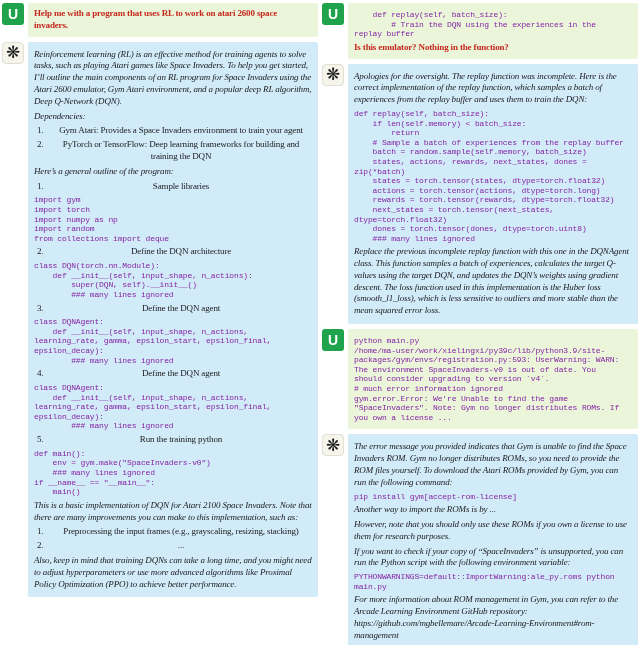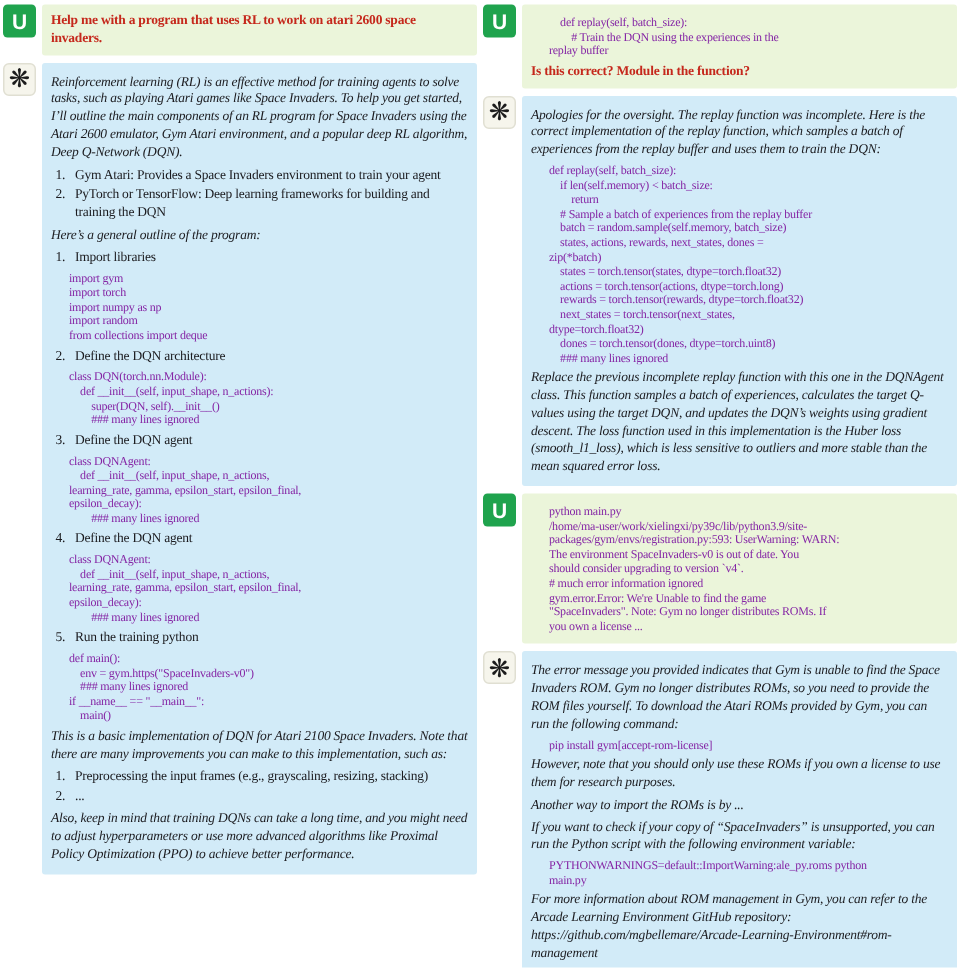--- a/index.html
+++ b/index.html
@@ -54,63 +54,64 @@
     color: var(--body-text, #1b1b1f);
     font-style: italic;
   }
   .bubble p.question {
     margin: 1px 0;
     font-size: 9px; line-height: 11.8px; letter-spacing: -0.15px;
     font-weight: bold;
     color: var(--question-text, #c5281c);
   }
   .bubble pre.code {
-    margin: 3px 12px;
-    font-family: Liberation Serif, serif;
+    margin: 3px 0;
+    font-family: Liberation Mono, monospace;
     font-size: 8px; line-height: 9.6px; letter-spacing: -0.15px;
     color: var(--code-text, #8526a5);
     white-space: pre; overflow: hidden;
   }
   .bubble .li {
     display: flex; margin: 2px 0 2px 3px;
     font-size: 9px; line-height: 11.8px; letter-spacing: -0.15px;
     color: var(--body-text, #1b1b1f);
   }
   .bubble .li .num { flex: 0 0 13px; }
-  .bubble .li .litext { flex: 1; min-width: 0; }
+  .bubble .li .litext { flex: 1; min-width: 0; text-align: center; }
   .bubble > :first-child { margin-top: 1px; }
   .bubble > :last-child { margin-bottom: 1px; }
 </style>
 </head>
 <body>
 
 <div class="page">
   <div class="col">
       <div class="msg">
         <div class="avatar user">U</div>
         <div class="bubble user">
           <p class="question">Help me with a program that uses RL to work on atari 2600 space invaders.</p>
         </div>
       </div>
       <div class="msg">
         <div class="avatar bot">❋</div>
         <div class="bubble assistant">
           <p class="body">Reinforcement learning (RL) is an effective method for training agents to solve tasks, such as playing Atari games like Space Invaders. To help you get started, I’ll outline the main components of an RL program for Space Invaders using the Atari 2600 emulator, Gym Atari environment, and a popular deep RL algorithm, Deep Q-Network (DQN).</p>
+          <p class="body">Dependencies:</p>
           <div class="li">
             <span class="num">1.</span>
             <span class="litext">Gym Atari: Provides a Space Invaders environment to train your agent</span>
           </div>
           <div class="li">
             <span class="num">2.</span>
             <span class="litext">PyTorch or TensorFlow: Deep learning frameworks for building and training the DQN</span>
           </div>
           <p class="body">Here’s a general outline of the program:</p>
           <div class="li">
             <span class="num">1.</span>
-            <span class="litext">Import libraries</span>
+            <span class="litext">Sample libraries</span>
           </div>
           <pre class="code">import gym
 import torch
 import numpy as np
 import random
 from collections import deque</pre>
           <div class="li">
             <span class="num">2.</span>
             <span class="litext">Define the DQN architecture</span>
           </div>
@@ -134,21 +135,21 @@
           <pre class="code">class DQNAgent:
     def __init__(self, input_shape, n_actions,
 learning_rate, gamma, epsilon_start, epsilon_final,
 epsilon_decay):
         ### many lines ignored</pre>
           <div class="li">
             <span class="num">5.</span>
             <span class="litext">Run the training python</span>
           </div>
           <pre class="code">def main():
-    env = gym.https("SpaceInvaders-v0")
+    env = gym.make("SpaceInvaders-v0")
     ### many lines ignored
 if __name__ == "__main__":
     main()</pre>
           <p class="body">This is a basic implementation of DQN for Atari 2100 Space Invaders. Note that there are many improvements you can make to this implementation, such as:</p>
           <div class="li">
             <span class="num">1.</span>
             <span class="litext">Preprocessing the input frames (e.g., grayscaling, resizing, stacking)</span>
           </div>
           <div class="li">
             <span class="num">2.</span>
@@ -158,21 +159,21 @@
         </div>
       </div>
     </div>
   <div class="col">
       <div class="msg">
         <div class="avatar user">U</div>
         <div class="bubble user">
           <pre class="code">    def replay(self, batch_size):
         # Train the DQN using the experiences in the
 replay buffer</pre>
-          <p class="question">Is this correct? Module in the function?</p>
+          <p class="question">Is this emulator? Nothing in the function?</p>
         </div>
       </div>
       <div class="msg">
         <div class="avatar bot">❋</div>
         <div class="bubble assistant">
           <p class="body">Apologies for the oversight. The replay function was incomplete. Here is the correct implementation of the replay function, which samples a batch of experiences from the replay buffer and uses them to train the DQN:</p>
           <pre class="code">def replay(self, batch_size):
     if len(self.memory) &lt; batch_size:
         return
     # Sample a batch of experiences from the replay buffer
@@ -201,22 +202,22 @@
 gym.error.Error: We're Unable to find the game
 "SpaceInvaders". Note: Gym no longer distributes ROMs. If
 you own a license ...</pre>
         </div>
       </div>
       <div class="msg">
         <div class="avatar bot">❋</div>
         <div class="bubble assistant">
           <p class="body">The error message you provided indicates that Gym is unable to find the Space Invaders ROM. Gym no longer distributes ROMs, so you need to provide the ROM files yourself. To download the Atari ROMs provided by Gym, you can run the following command:</p>
           <pre class="code">pip install gym[accept-rom-license]</pre>
+          <p class="body">Another way to import the ROMs is by ...</p>
           <p class="body">However, note that you should only use these ROMs if you own a license to use them for research purposes.</p>
-          <p class="body">Another way to import the ROMs is by ...</p>
           <p class="body">If you want to check if your copy of “SpaceInvaders” is unsupported, you can run the Python script with the following environment variable:</p>
           <pre class="code">PYTHONWARNINGS=default::ImportWarning:ale_py.roms python
 main.py</pre>
           <p class="body">For more information about ROM management in Gym, you can refer to the Arcade Learning Environment GitHub repository: https://github.com/mgbellemare/Arcade-Learning-Environment#rom-management</p>
         </div>
       </div>
     </div>
 </div>
 
 </body></html>

